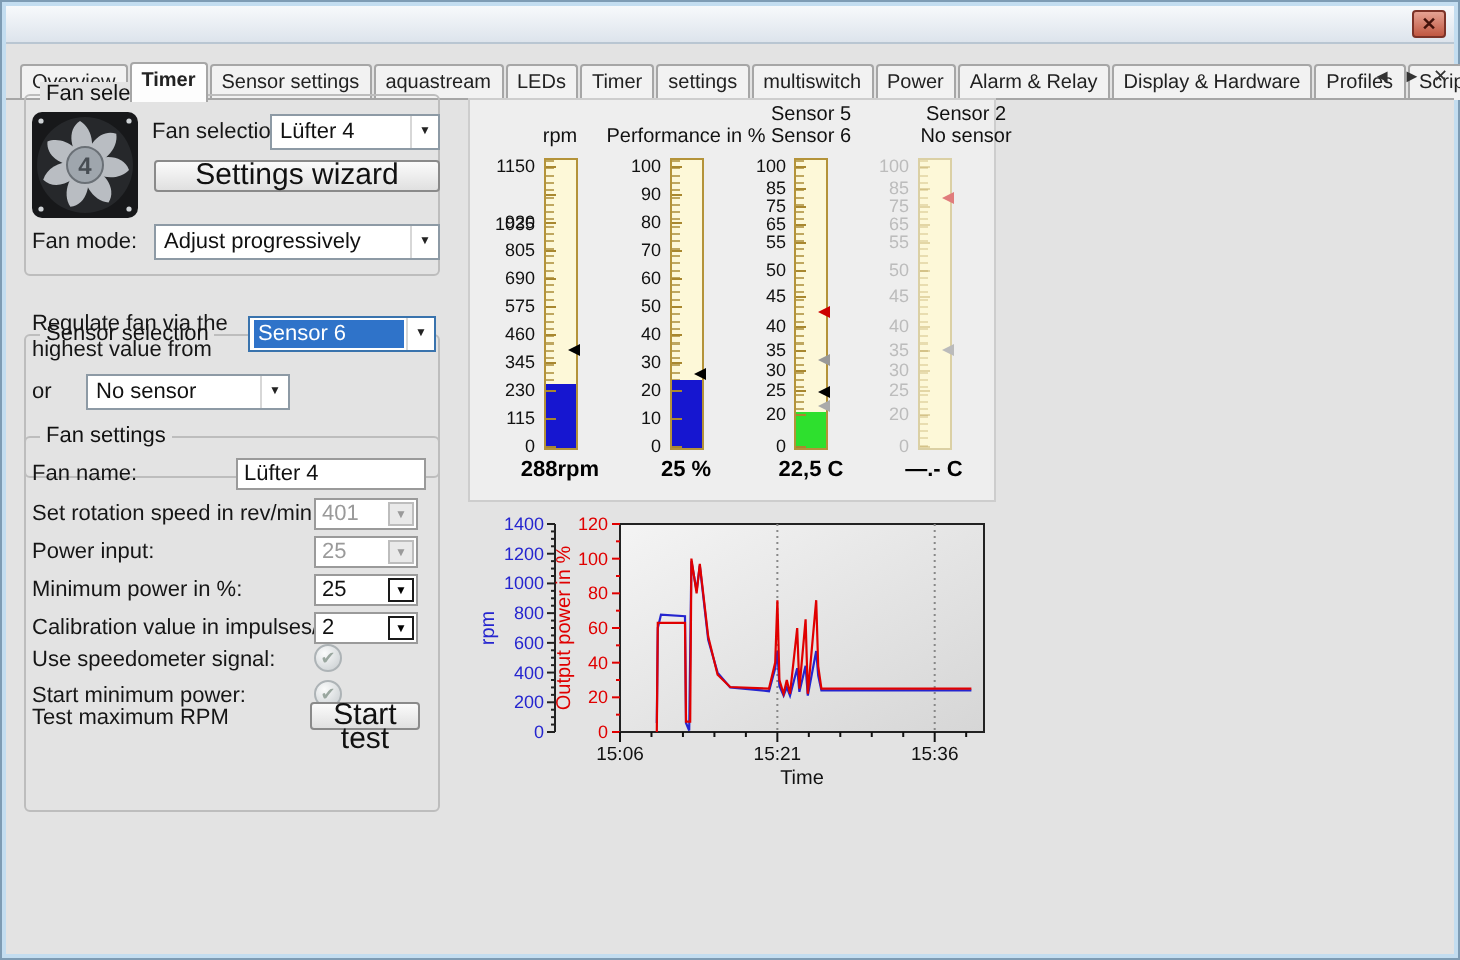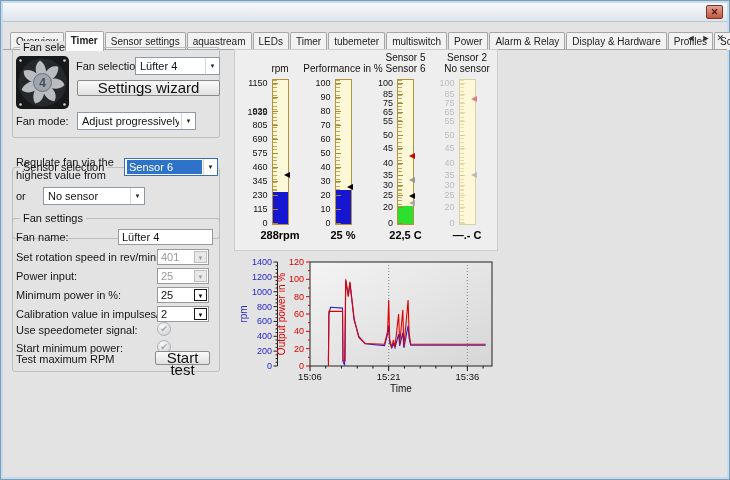--- a/index.html
+++ b/index.html
@@ -61,21 +61,21 @@
     <div class="close-btn"><span>✕</span></div>
   </div>
 
   <div class="tabstrip" id="tabstrip">
       <div class="tab">Overview</div>
       <div class="tab active">Timer</div>
       <div class="tab">Sensor settings</div>
       <div class="tab">aquastream</div>
       <div class="tab">LEDs</div>
       <div class="tab">Timer</div>
-      <div class="tab">tubemeter</div>
+      <div class="tab">settings</div>
       <div class="tab">multiswitch</div>
       <div class="tab">Power</div>
       <div class="tab">Alarm &amp; Relay</div>
       <div class="tab">Display &amp; Hardware</div>
       <div class="tab">Profiles</div>
       <div class="tab">Script control</div>
     </div>
   <div class="tabline"></div>
   <div class="tabnav" id="tabnav">
       <span>◄</span>
@@ -107,40 +107,40 @@
   </svg>
   <span class="lbl" style="left:76px;top:60px;">Fan selection:</span>
   <div class="combo" style="left:135px;top:57px;width:85px;height:18px;">
     <span class="val">Lüfter 4</span>
     <span class="arr">▼</span>
   </div>
   <div class="btn" style="left:77px;top:80px;width:143px;height:16px;line-height:14px;">
     <span>Settings wizard</span>
   </div>
   <span class="lbl" style="left:16px;top:115px;">Fan mode:</span>
-  <div class="combo" style="left:77px;top:112px;width:119px;height:18px;">
+  <div class="combo" style="left:77px;top:112px;width:143px;height:18px;">
     <span class="val">Adjust progressively</span>
     <span class="arr">▼</span>
   </div>
 
   <div class="groupbox" style="left:12px;top:143px;width:208px;height:72px;margin-top:24px;">
     <span class="grouplabel">Sensor selection</span>
   </div>
   <span class="lbl" style="left:16px;top:156px;width:106px;line-height:13px;">Regulate fan via the highest value from</span>
   <div class="combo focus" style="left:124px;top:158px;width:94px;height:18px;">
     <span class="val">Sensor 6</span>
     <span class="arr">▼</span>
   </div>
   <span class="lbl" style="left:16px;top:190px;">or</span>
   <div class="combo" style="left:43px;top:187px;width:102px;height:18px;">
     <span class="val">No sensor</span>
     <span class="arr">▼</span>
   </div>
 
-  <div class="groupbox" style="left:12px;top:218px;width:208px;height:154px;">
+  <div class="groupbox" style="left:12px;top:218px;width:208px;height:188px;">
     <span class="grouplabel">Fan settings</span>
   </div>
   <div id="fan-settings-rows">
       <span class="lbl" style="left: 16px; top: 231px;">Fan name:</span>
       <div class="spin" style="left: 118px; top: 229px; width: 95px; height: 16px; position: absolute;">
         <span class="sval">Lüfter 4</span>
       </div>
       <span class="lbl" style="left: 16px; top: 251px;">Set rotation speed in rev/min:</span>
       <div class="spin disabled" style="left: 157px; top: 249px; width: 52px; height: 16px; position: absolute;">
         <span class="sval">401</span>
@@ -264,21 +264,21 @@
       <div class="gtick" style="left: 398px; top: 195.07px;"></div>
       <div class="gticklbl" style="left: 361px; top: 201.75px;">20</div>
       <div class="gtick" style="left: 398px; top: 206.75px;"></div>
       <div class="gticklbl" style="left: 361px; top: 217.81px;">0</div>
       <div class="gtick" style="left: 398px; top: 222.81px;"></div>
       <div class="gmark" style="left: 409px; top: 153.38px; border-right: 6px solid rgb(204, 0, 0);"></div>
       <div class="gmark" style="left: 409px; top: 176.74px; border-right: 6px solid rgb(153, 153, 153);"></div>
       <div class="gmark" style="left: 409px; top: 192.8px; border-right: 6px solid rgb(0, 0, 0);"></div>
       <div class="gmark" style="left: 409px; top: 200.1px; border-right: 6px solid rgb(170, 170, 170);"></div>
       <div class="gval" style="left: 369.5px; top: 229px;">22,5 C</div>
-      <div class="ghead" style="left: 422px; top: 52px; text-align: center;">
+      <div class="ghead" style="left: 438px; top: 52px; text-align: center;">
         <div>Sensor 2</div>
         <div>No sensor</div>
       </div>
       <div class="gbar disabled" style="left: 458.5px; top: 79px;"></div>
       <div class="gticklbl disabled" style="left: 422.5px; top: 78.38px;">100</div>
       <div class="gtick" style="left: 459.5px; top: 83.38px; opacity: 0.3;"></div>
       <div class="gticklbl disabled" style="left: 422.5px; top: 88.6px;">85</div>
       <div class="gtick" style="left: 459.5px; top: 93.6px; opacity: 0.3;"></div>
       <div class="gticklbl disabled" style="left: 422.5px; top: 98.09px;">75</div>
       <div class="gtick" style="left: 459.5px; top: 103.09px; opacity: 0.3;"></div>

